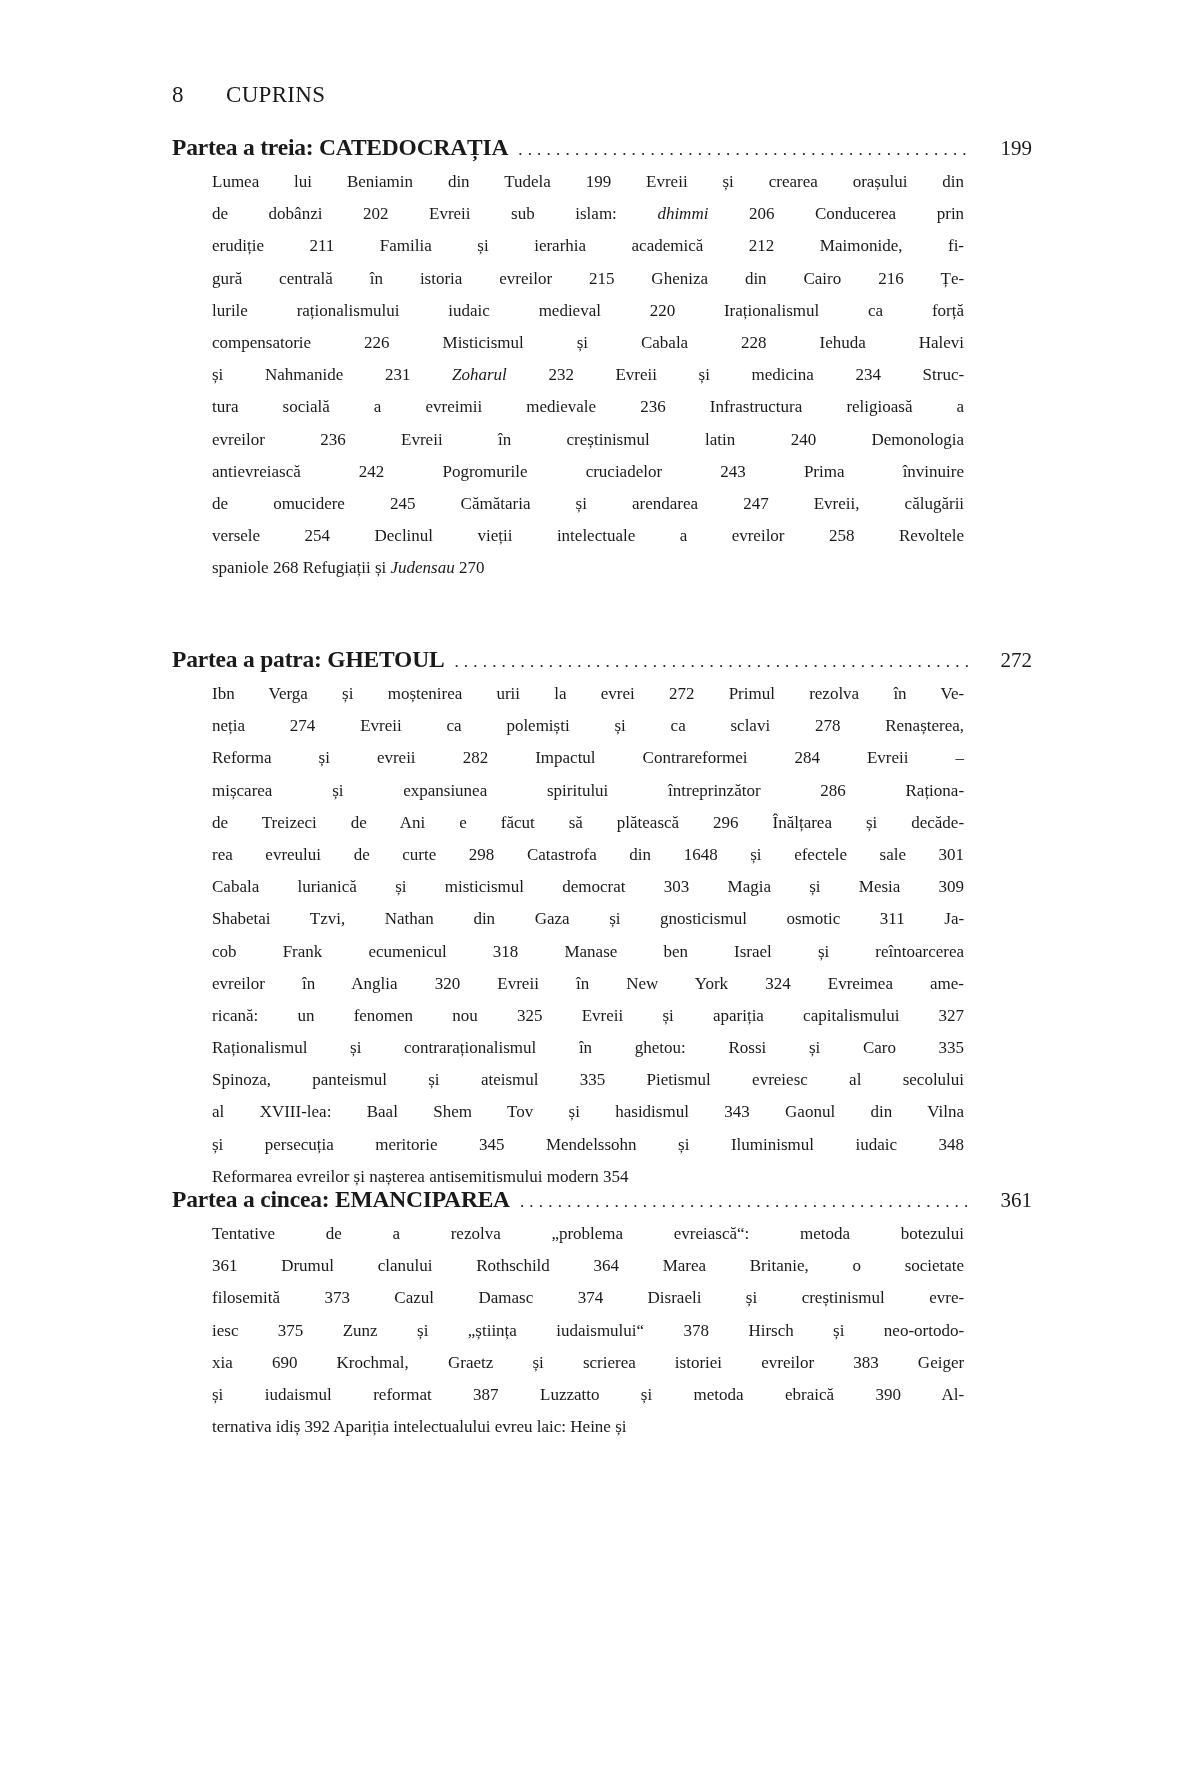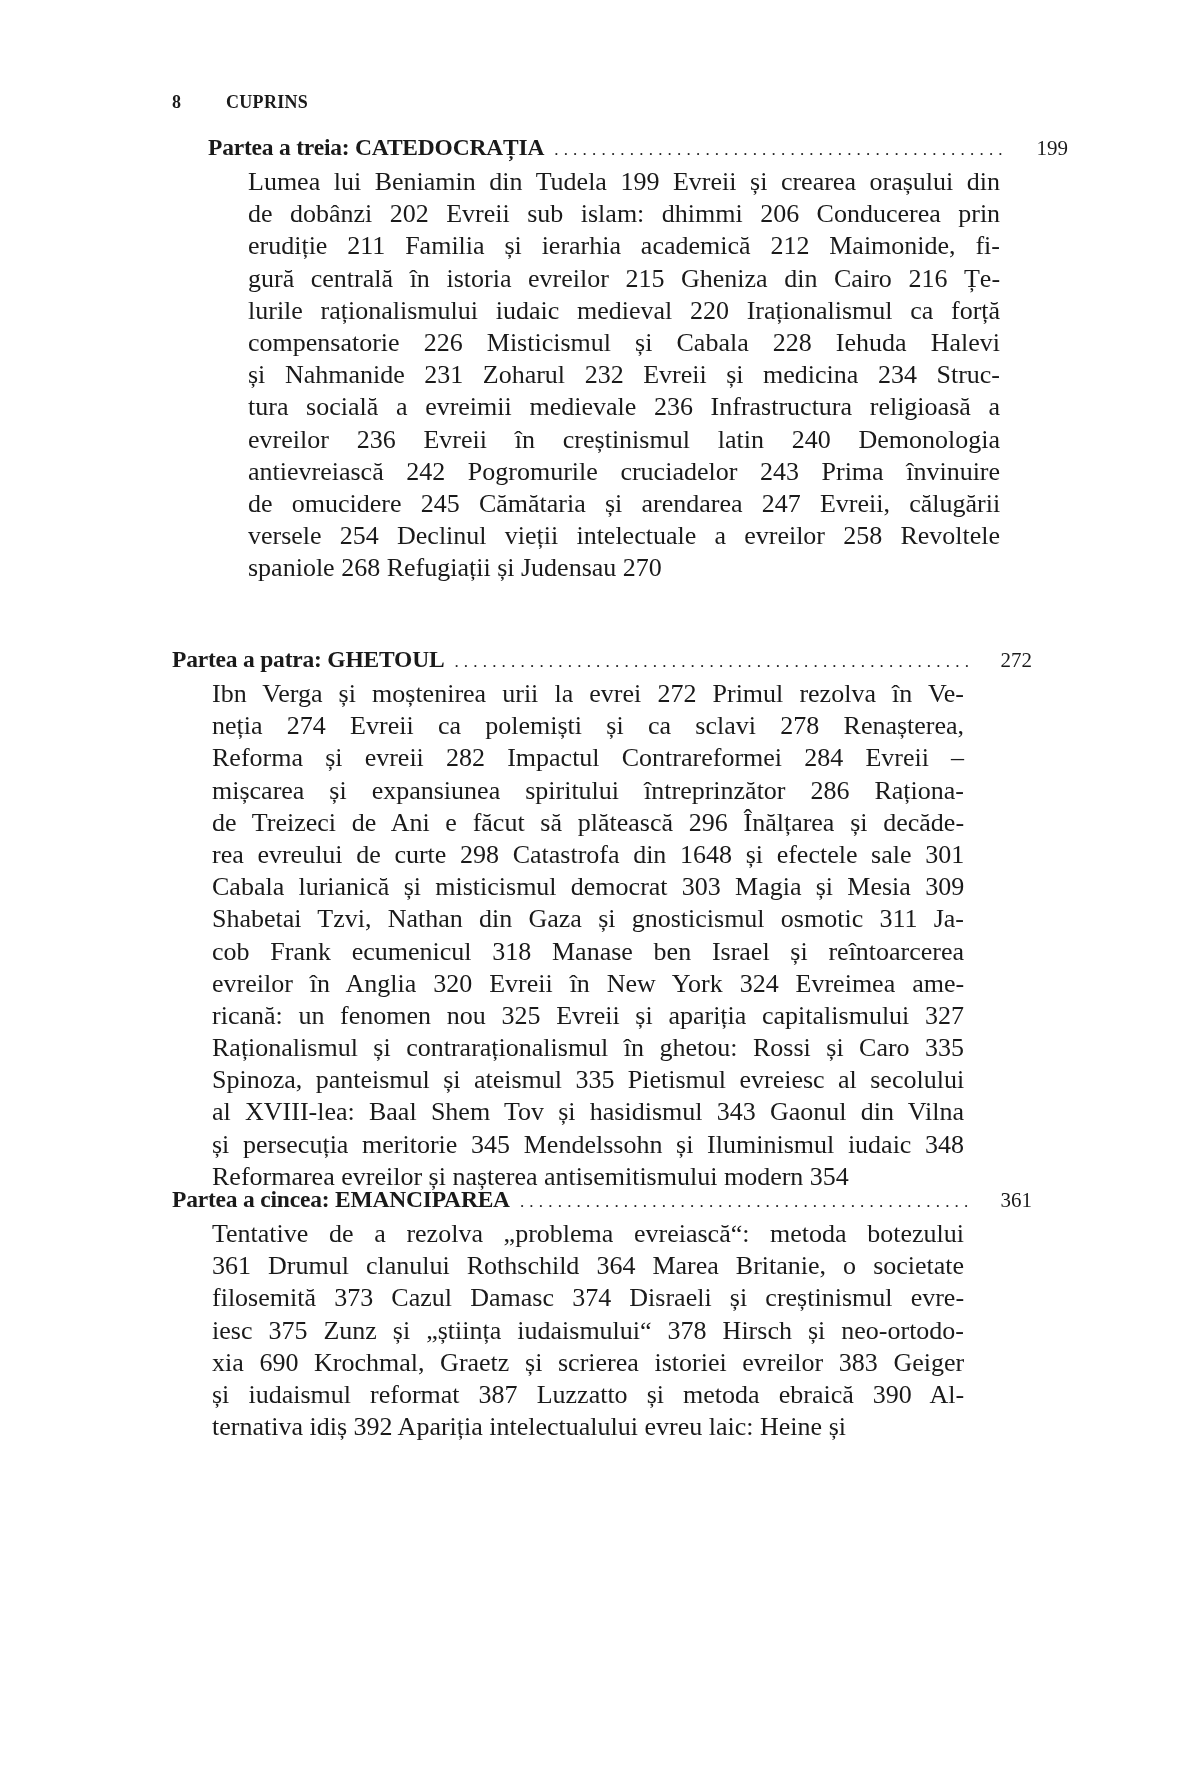--- a/index.html
+++ b/index.html
@@ -3,56 +3,56 @@
   <meta charset="utf-8">
   <style>
     html, body { margin: 0; padding: 0; background: #ffffff; }
     body {
       width: 1182px; height: 1772px; position: relative; overflow: hidden;
       font-family: "DejaVu Serif", "Liberation Serif", serif;
       color: #1a1a1a;
     }
     .page { position: absolute; left: 0; top: 0; width: 1182px; height: 1772px; }
     .running-head {
-      position: absolute; left: 172px; top: 92px;
-      font-size: 18px; font-family: "Liberation Serif", serif; letter-spacing: 0.3px; font-weight: bold;
+      position: absolute; left: 172px; top: 82px;
+      font-size: 23px; font-family: "Liberation Serif", serif; letter-spacing: 0.3px;
     }
     .running-head .folio { display: inline-block; width: 54px; }
     .part { position: absolute; left: 172px; width: 860px; }
     .part-head {
       display: flex; align-items: baseline; height: 32px;
       font-family: "Liberation Serif", serif; font-size: 23.5px;
     }
     .part-title { font-weight: bold; white-space: nowrap; letter-spacing: -0.2px; }
     .leader {
       flex: 1; margin: 0 6px 0 10px; overflow: hidden; white-space: nowrap;
       letter-spacing: 5.2px; font-size: 17px; color: #222;
     }
     .page-num { width: 54px; text-align: right; font-size: 21px; }
     .entries {
       margin-left: 40px; width: 752px;
-      font-family: "Liberation Serif", serif; font-size: 26px; line-height: 32.2px;
+      font-family: "Liberation Serif", serif; font-size: 17px; line-height: 32.2px;
     }
     .line {
       display: block; text-align: justify; text-align-last: justify; white-space: nowrap;
       height: 32.2px; overflow: visible;
     }
     .line.last { text-align-last: left; }
     .line > span { white-space: pre; }
-    .it { }
+    .it { font-style: italic; }
   </style>
 </head>
 <body>
 
 <div class="page">
   <div class="running-head">
     <span class="folio">8</span><span>CUPRINS</span>
   </div>
 
-  <div class="part" style="top:134px;margin-left:36px;">
+  <div class="part" style="top:134px;">
     <div class="part-head">
       <span class="part-title">Partea a treia: CATEDOCRAȚIA</span>
       <span class="leader">................................................................................</span>
       <span class="page-num">199</span>
     </div>
     <div class="entries">
         <div class="line"><span>Lumea</span> <span>lui</span> <span>Beniamin</span> <span>din</span> <span>Tudela</span> <span>199</span>   <span>Evreii</span> <span>și</span> <span>crearea</span> <span>orașului</span> <span>din</span></div>
         <div class="line"><span>de</span> <span>dobânzi</span> <span>202</span>   <span>Evreii</span> <span>sub</span> <span>islam:</span> <span class="it">dhimmi</span> <span>206</span>   <span>Conducerea</span> <span>prin</span></div>
         <div class="line"><span>erudiție</span> <span>211</span>   <span>Familia</span> <span>și</span> <span>ierarhia</span> <span>academică</span> <span>212</span>   <span>Maimonide,</span> <span>fi-</span></div>
         <div class="line"><span>gură</span> <span>centrală</span> <span>în</span> <span>istoria</span> <span>evreilor</span> <span>215</span>   <span>Gheniza</span> <span>din</span> <span>Cairo</span> <span>216</span>   <span>Țe-</span></div>

